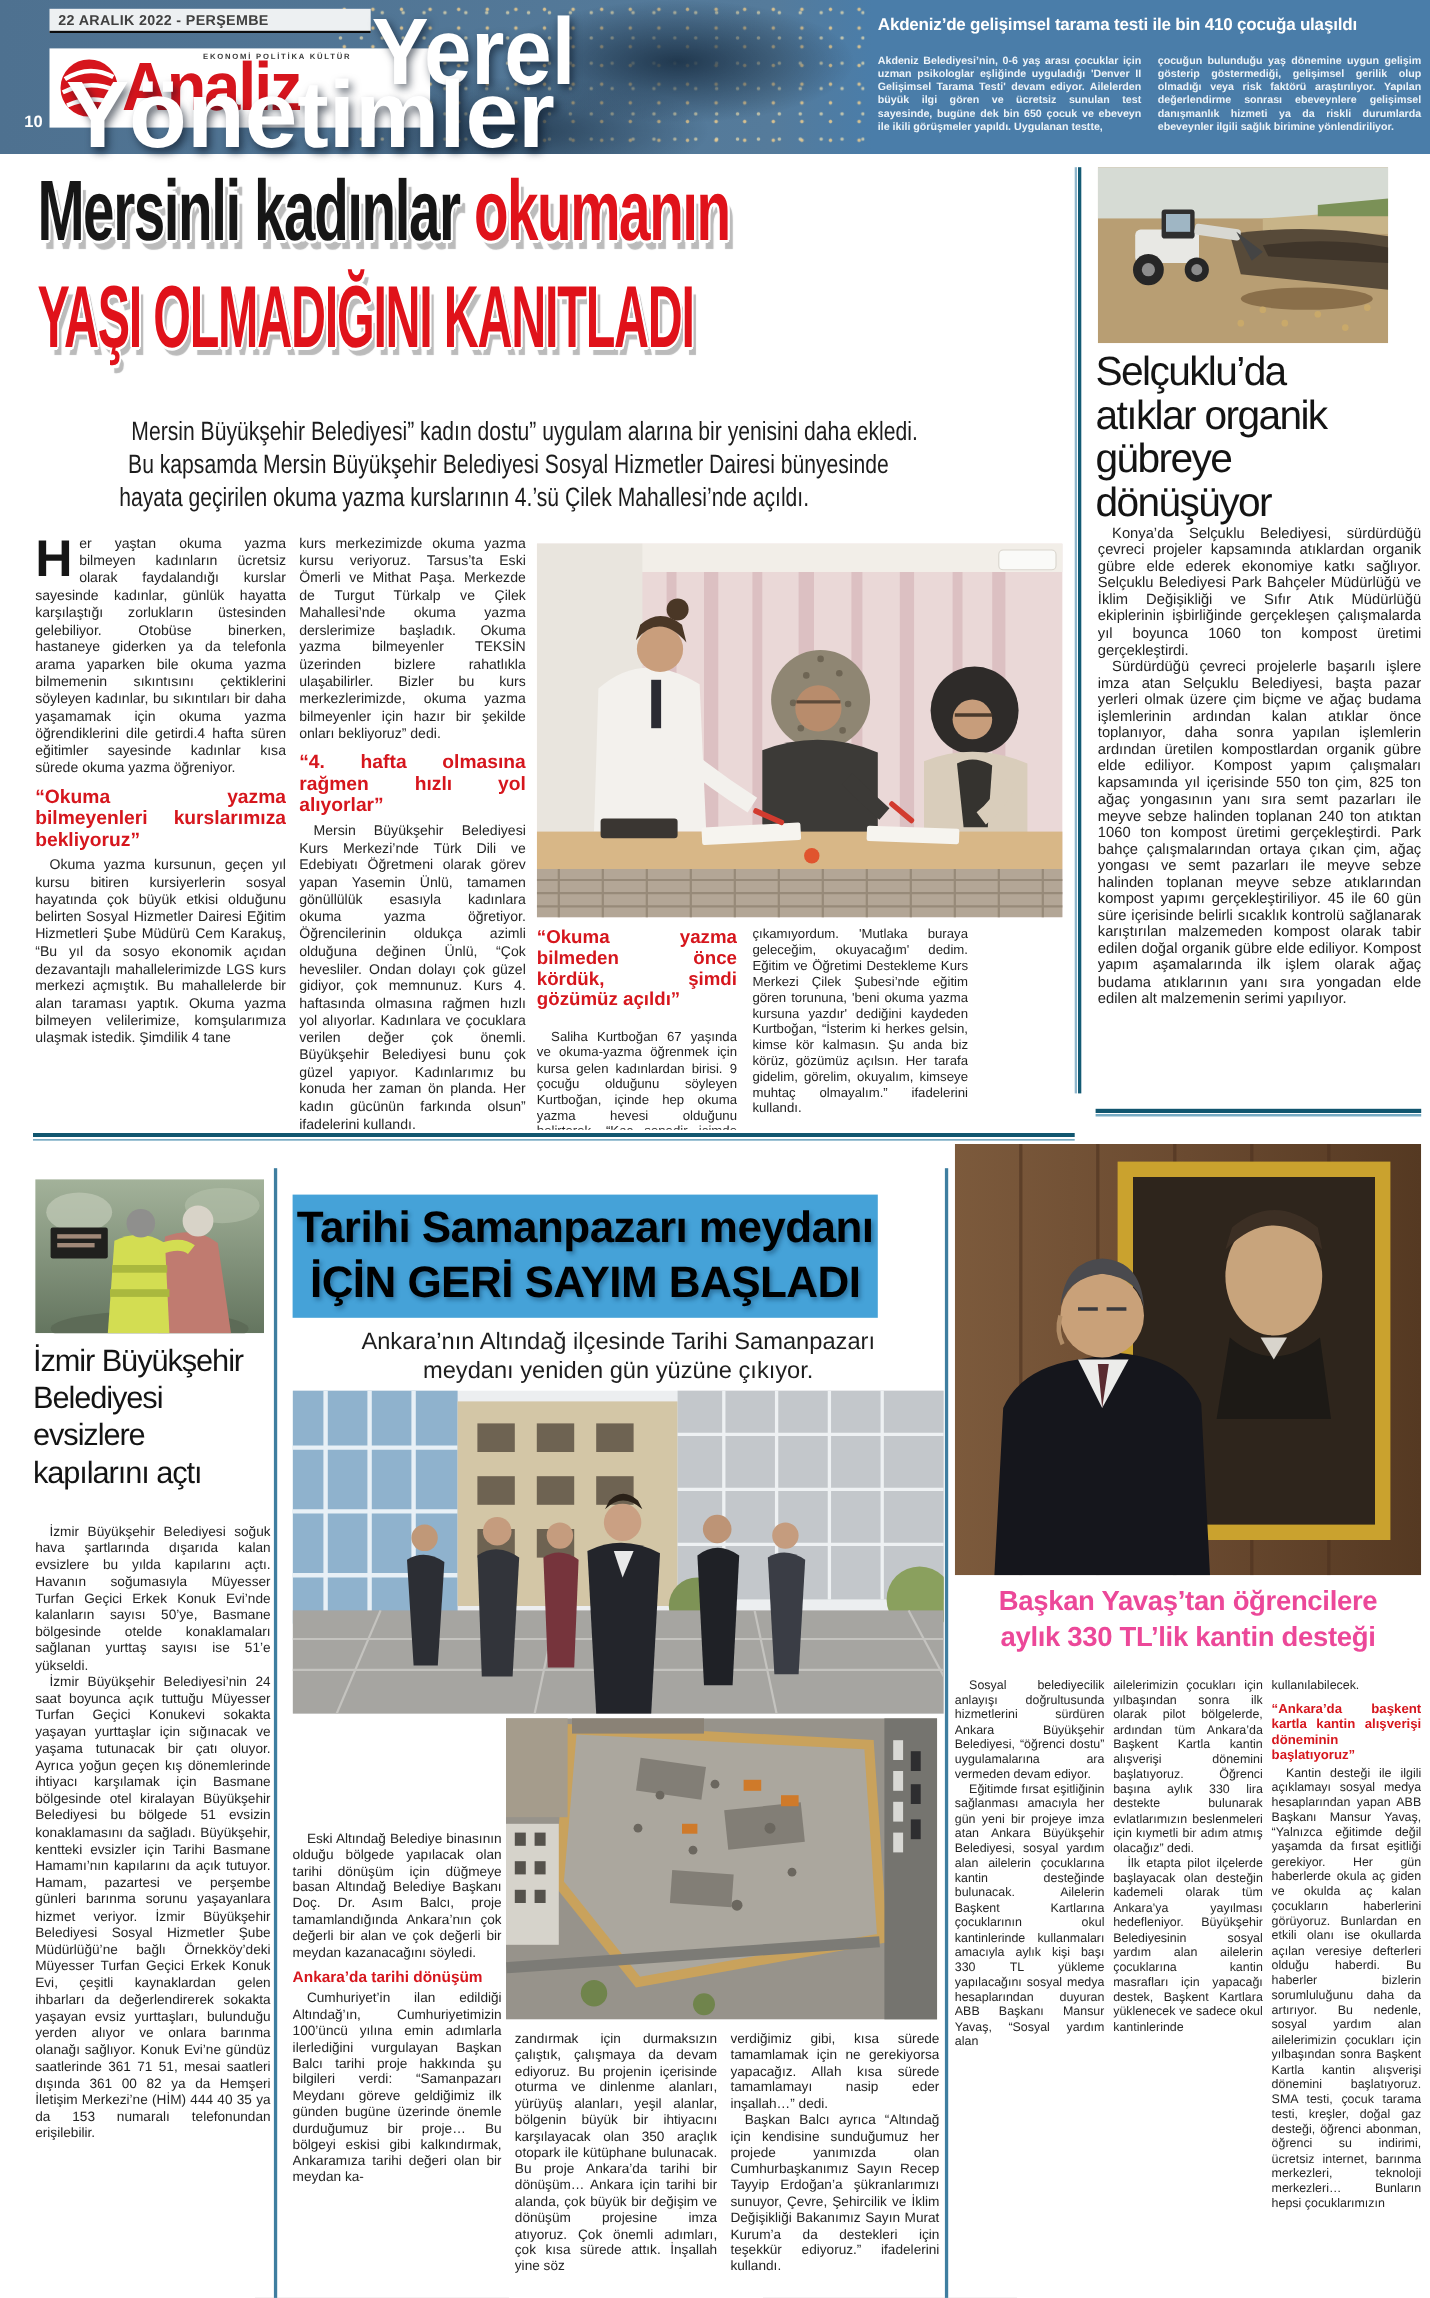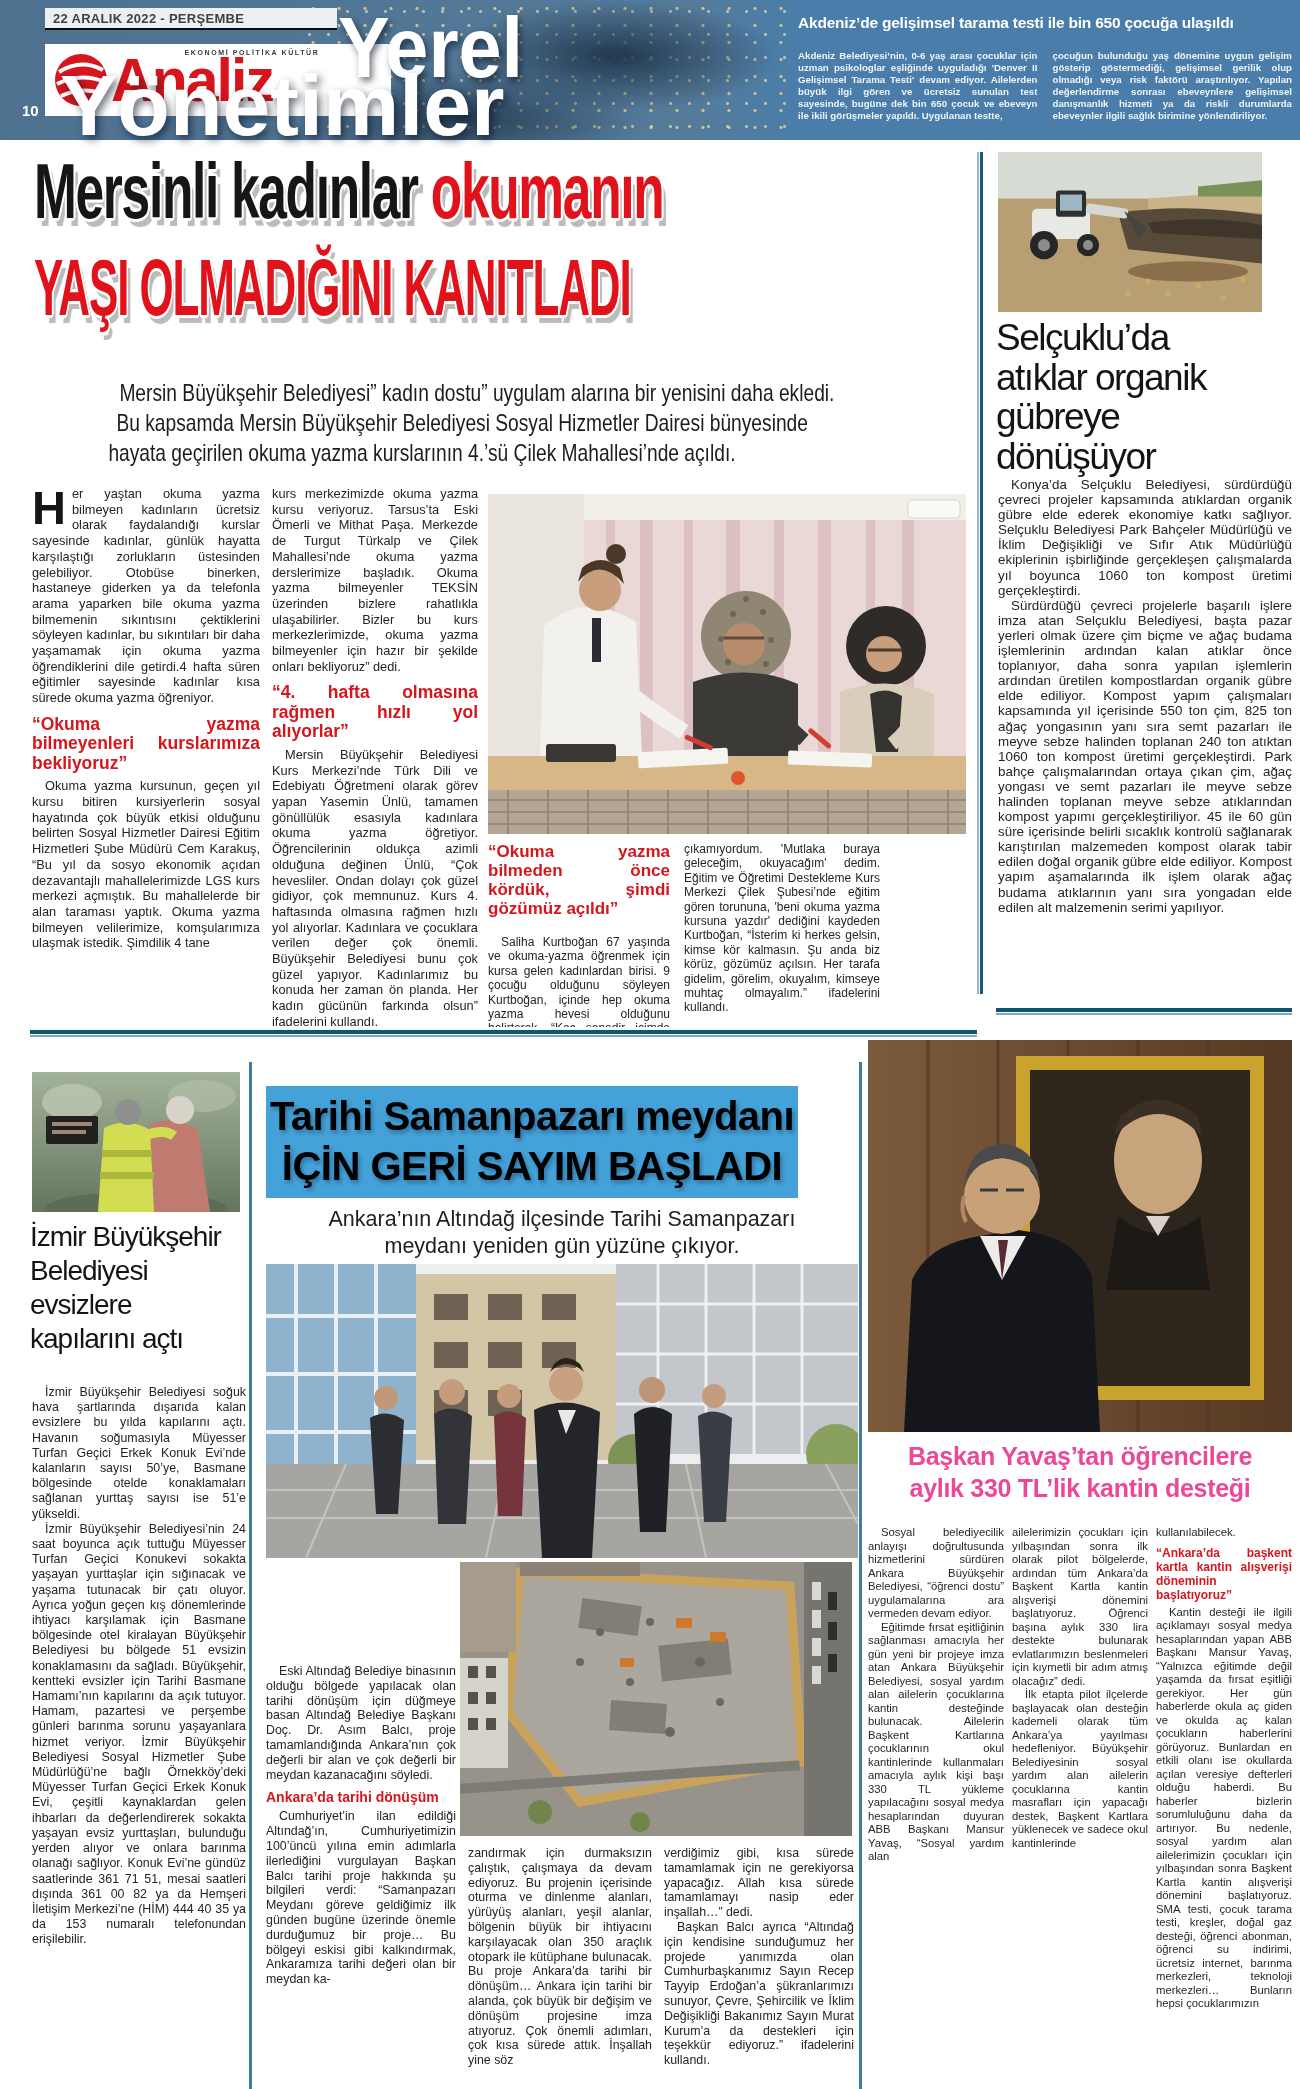--- a/index.html
+++ b/index.html
@@ -89,21 +89,21 @@
               <path d="M8,44 Q30,34 50,42"></path>
             </g>
           </svg>
       </span>
       <div class="logo-tag">EKONOMİ POLİTİKA KÜLTÜR</div>
       <div class="logo-name">Analiz</div>
     </div>
     <div class="abs mast mast1">Yerel</div>
     <div class="abs mast mast2">Yönetimler</div>
     <div class="abs pagenum">10</div>
-    <div class="abs akd-h">Akdeniz’de gelişimsel tarama testi ile bin 650 çocuğa ulaşıldı</div>
+    <div class="abs akd-h">Akdeniz’de gelişimsel tarama testi ile bin 410 çocuğa ulaşıldı</div>
     <div class="abs akd-cols">
       <div class="akd-col">Akdeniz Belediyesi’nin, 0-6 yaş arası çocuklar için uzman psikologlar eşliğinde uyguladığı 'Denver II Gelişimsel Tarama Testi' devam ediyor. Ailelerden büyük ilgi gören ve ücretsiz sunulan test sayesinde, bugüne dek bin 650 çocuk ve ebeveyn ile ikili görüşmeler yapıldı. Uygulanan testte,</div>
       <div class="akd-col">çocuğun bulunduğu yaş dönemine uygun gelişim gösterip göstermediği, gelişimsel gerilik olup olmadığı veya risk faktörü araştırılıyor. Yapılan değerlendirme sonrası ebeveynlere gelişimsel danışmanlık hizmeti ya da riskli durumlarda ebeveynler ilgili sağlık birimine yönlendiriliyor.</div>
     </div>
   </div>
 
   <div class="abs big big1">
     <span>Mersinli kadınlar </span><span class="red">okumanın</span>
   </div>
   <div class="abs big big2">YAŞI OLMADIĞINI KANITLADI</div>

